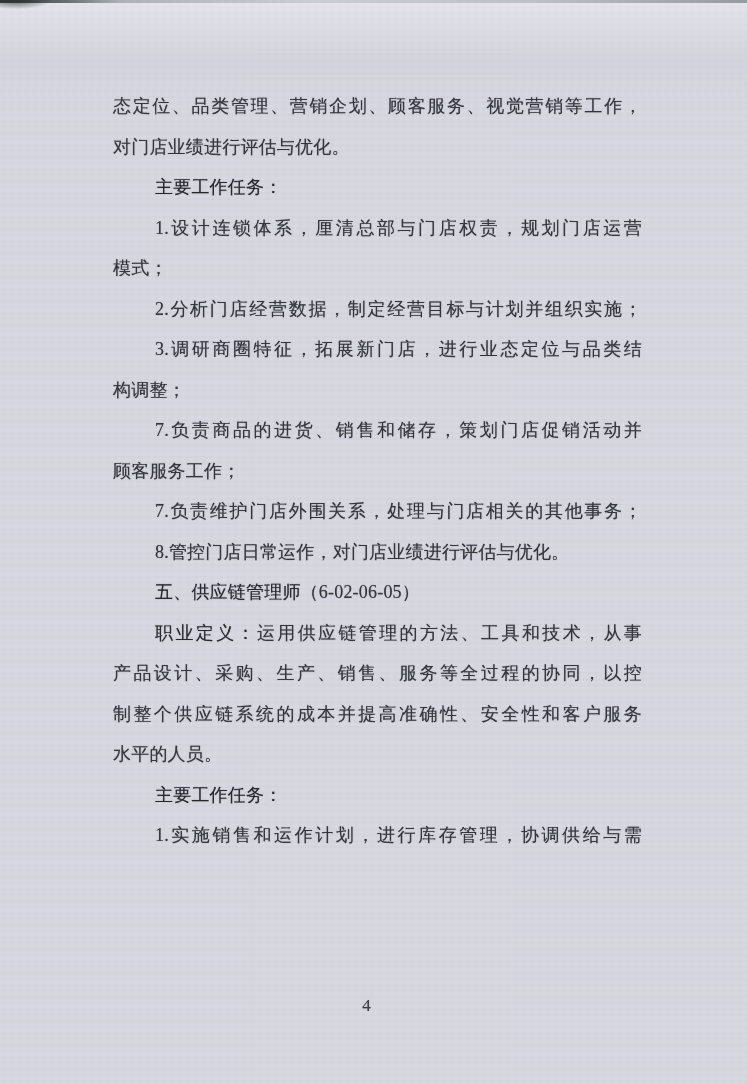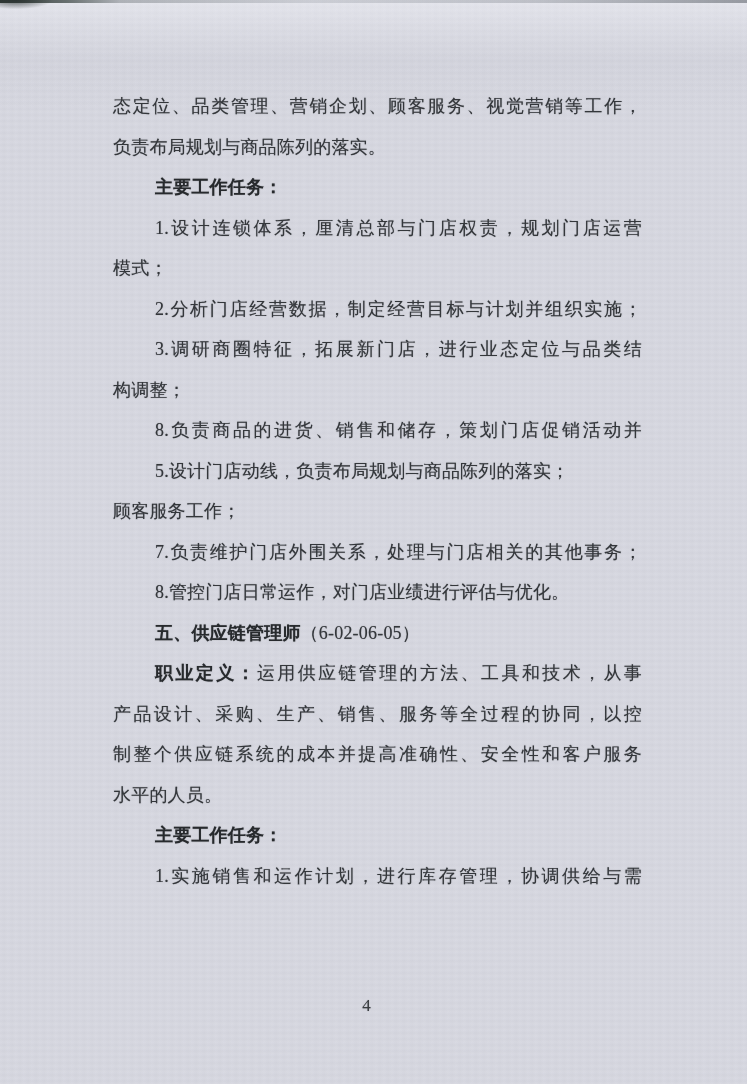--- a/index.html
+++ b/index.html
@@ -55,21 +55,21 @@
     letter-spacing: 0.2px;
     margin-left: 12px;
   }
   .line.indent { padding-left: 42px; }
   .line.fill {
     text-align: justify;
     text-align-last: justify;
   }
   .seg.bold {
     font-family: "Liberation Sans", "DejaVu Sans", sans-serif;
-    font-weight: 700;
+    font-weight: 400;
     color: #272a2d;
   }
   .page-number {
     position: absolute;
     top: 995px;
     left: 0;
     width: 733px;
     text-align: center;
     font-size: 17px;
     line-height: 22px;
@@ -78,29 +78,28 @@
   }
 </style>
 </head>
 <body>
 
 <div class="page">
   <div class="top-edge"></div>
   <div class="corner-smudge"></div>
   <div class="doc">
       <div class="line fill"><span class="seg">态定位、品类管理、营销企划、顾客服务、视觉营销等工作，</span></div>
-      <div class="line"><span class="seg">负责布局规划与商品陈列的落实。</span></div>
+      <div class="line"><span class="seg">对门店业绩进行评估与优化。</span></div>
       <div class="line indent"><span class="seg bold">主要工作任务：</span></div>
       <div class="line indent fill"><span class="seg">1.设计连锁体系，厘清总部与门店权责，规划门店运营</span></div>
       <div class="line"><span class="seg">模式；</span></div>
       <div class="line indent fill"><span class="seg">2.分析门店经营数据，制定经营目标与计划并组织实施；</span></div>
       <div class="line indent fill"><span class="seg">3.调研商圈特征，拓展新门店，进行业态定位与品类结</span></div>
       <div class="line"><span class="seg">构调整；</span></div>
-      <div class="line indent fill"><span class="seg">8.负责商品的进货、销售和储存，策划门店促销活动并</span></div>
-      <div class="line indent"><span class="seg">5.设计门店动线，负责布局规划与商品陈列的落实；</span></div>
+      <div class="line indent fill"><span class="seg">7.负责商品的进货、销售和储存，策划门店促销活动并</span></div>
       <div class="line"><span class="seg">顾客服务工作；</span></div>
       <div class="line indent fill"><span class="seg">7.负责维护门店外围关系，处理与门店相关的其他事务；</span></div>
       <div class="line indent"><span class="seg">8.管控门店日常运作，对门店业绩进行评估与优化。</span></div>
       <div class="line indent"><span class="seg bold">五、供应链管理师</span><span class="seg">（6-02-06-05）</span></div>
       <div class="line indent fill"><span class="seg bold">职业定义：</span><span class="seg">运用供应链管理的方法、工具和技术，从事</span></div>
       <div class="line fill"><span class="seg">产品设计、采购、生产、销售、服务等全过程的协同，以控</span></div>
       <div class="line fill"><span class="seg">制整个供应链系统的成本并提高准确性、安全性和客户服务</span></div>
       <div class="line"><span class="seg">水平的人员。</span></div>
       <div class="line indent"><span class="seg bold">主要工作任务：</span></div>
       <div class="line indent fill"><span class="seg">1.实施销售和运作计划，进行库存管理，协调供给与需</span></div>

